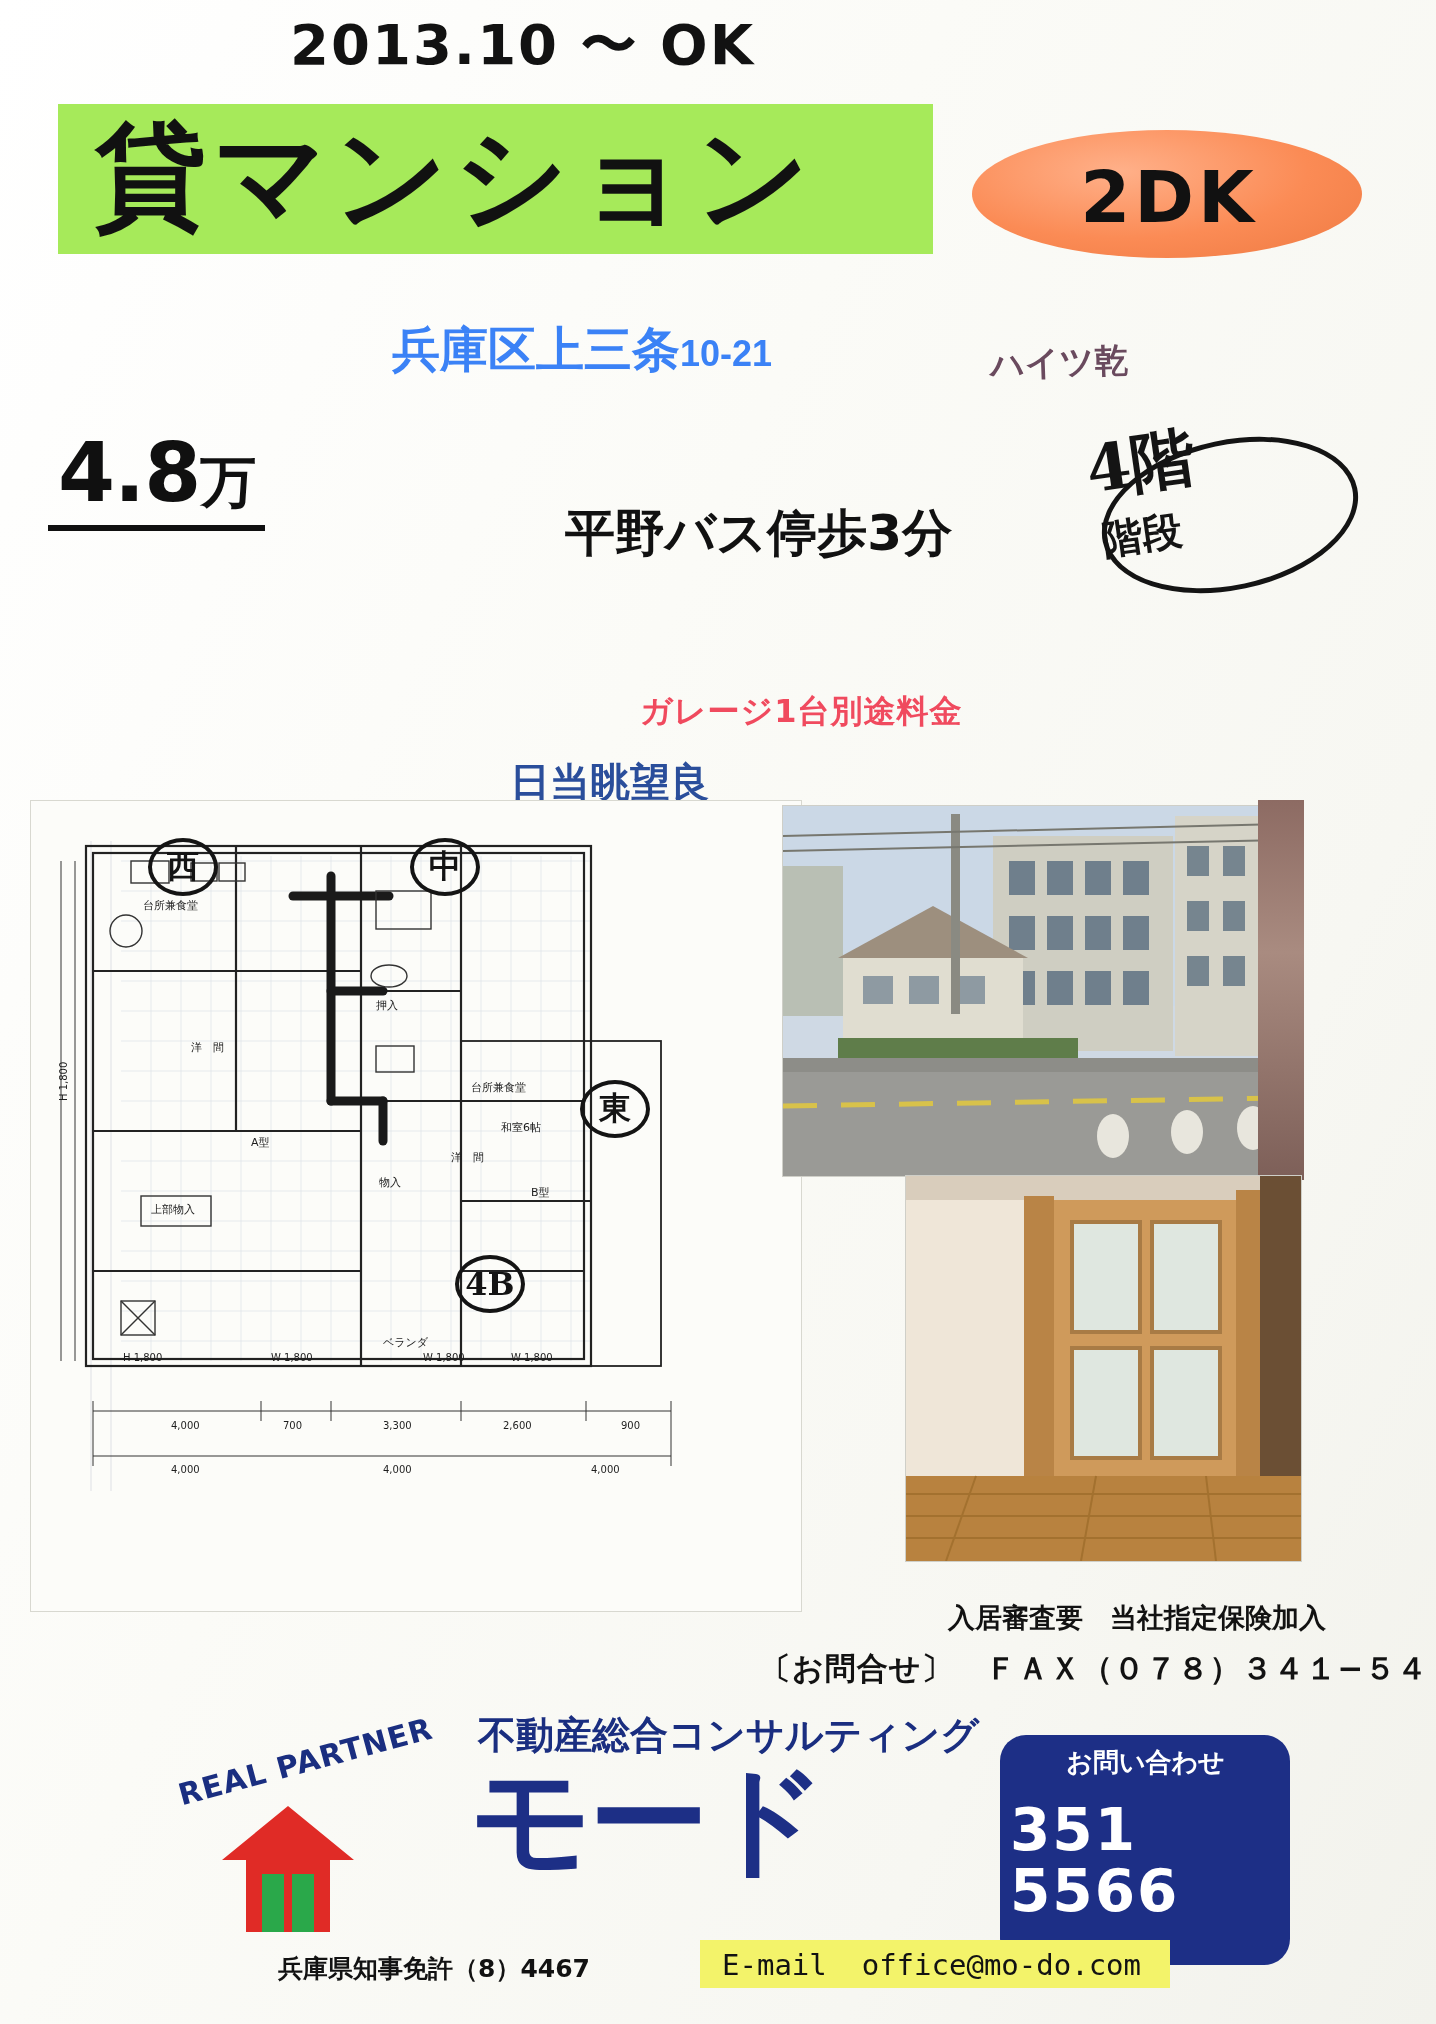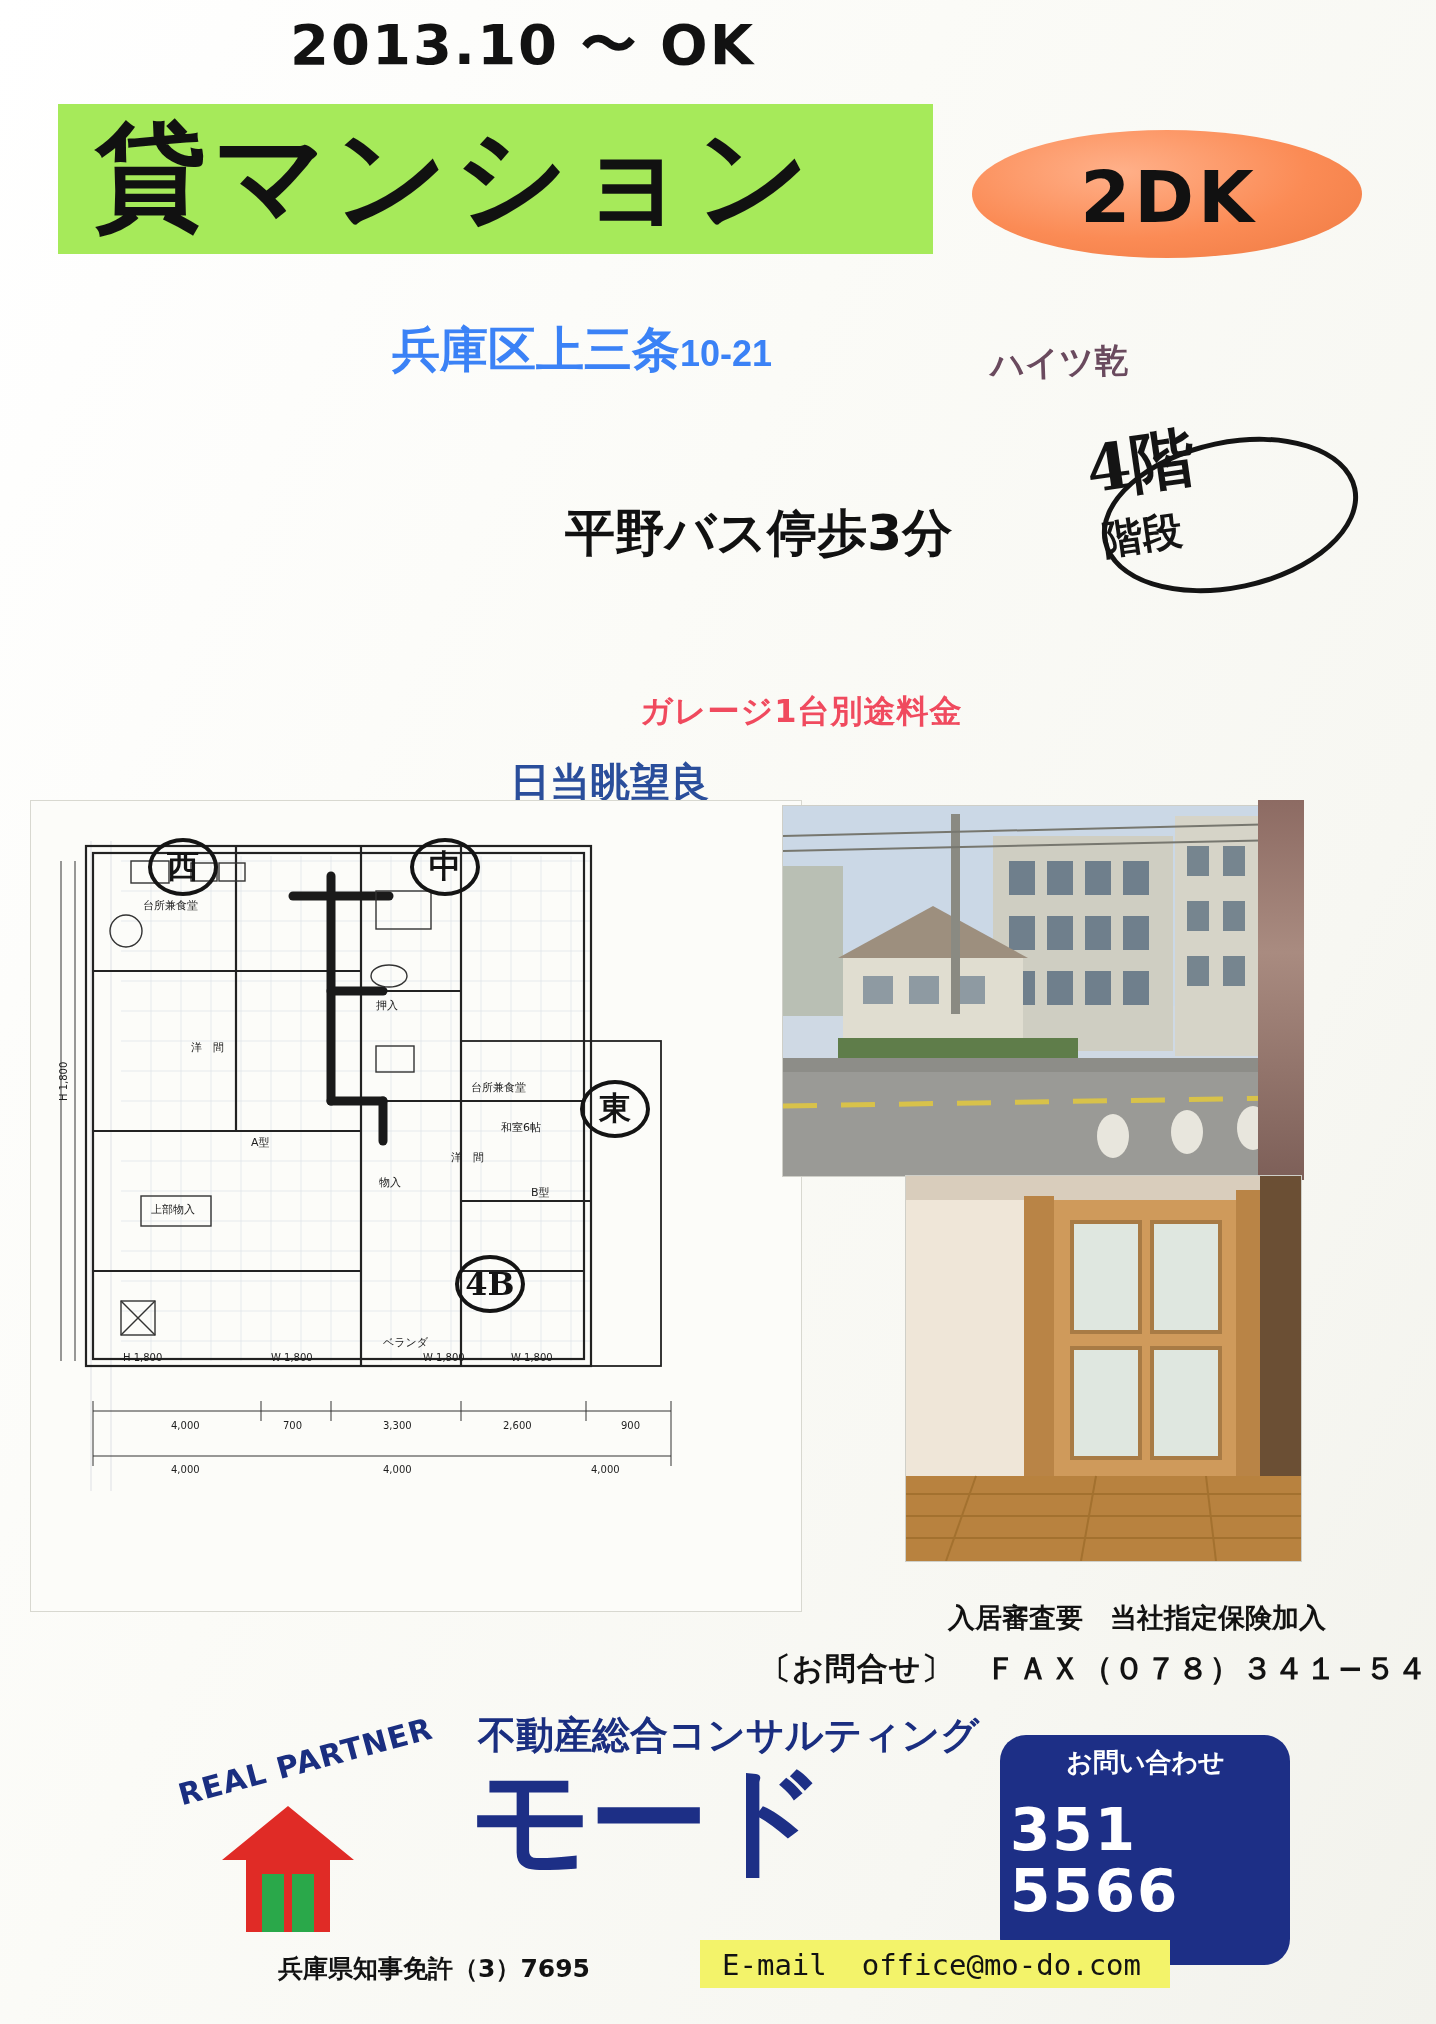--- a/index.html
+++ b/index.html
@@ -306,20 +306,23 @@
 
   <div class="layer badge-2dk"></div>
   <div class="layer badge-2dk-text">2DK</div>
 
   <div class="layer address">
     <span>兵庫区上三条</span><span class="suffix">10-21</span>
   </div>
 
   <div class="layer building-name">ハイツ乾</div>
 
+  <div class="layer rent">
+    <span>4.8</span><span class="unit">万</span>
+  </div>
 
   <div class="layer access">平野バス停歩3分</div>
 
   <div class="layer handwrite-ellipse"></div>
   <div class="layer handwrite-floor">
     <span>4階</span>
     <span class="small">階段</span>
   </div>
 
 
@@ -585,20 +588,20 @@
 
   <div class="layer brand-logo">モード</div>
 
   <div class="layer tel-bubble"></div>
   <div class="layer tel-inq">お問い合わせ</div>
   <div class="layer tel-num">
     <div>351</div>
     <div>5566</div>
   </div>
 
-  <div class="layer license">兵庫県知事免許（3）7695</div>
+  <div class="layer license">兵庫県知事免許（8）4467</div>
 
   <div class="layer email-band"></div>
   <div class="layer email-text">
     <span>E-mail</span>&nbsp;&nbsp;<span>office@mo-do.com</span>
   </div>
 
 </div>
 
 </body></html>

